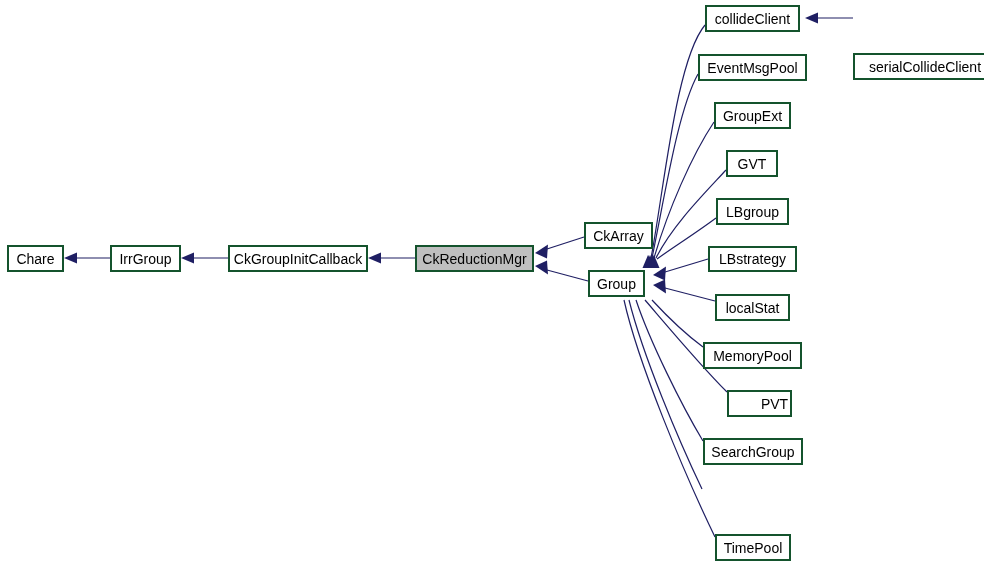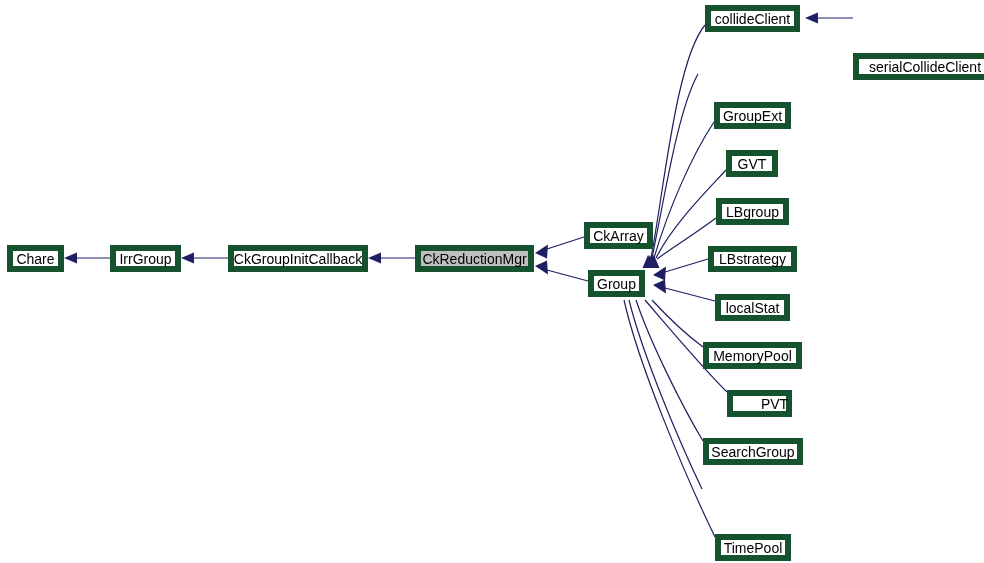--- a/index.html
+++ b/index.html
@@ -21,21 +21,21 @@
     position: absolute;
     left: 0;
     top: 0;
     width: 984px;
     height: 563px;
     pointer-events: none;
   }
   .node {
     position: absolute;
     box-sizing: border-box;
-    border: 6px solid #14532d;
+    border: 2px solid #14532d;
     background: #ffffff;
     color: #000000;
     font-size: 14px;
     line-height: 1;
     display: flex;
     align-items: center;
     justify-content: center;
     white-space: nowrap;
     letter-spacing: 0px;
   }
@@ -112,20 +112,23 @@
   </div>
   <div class="node" id="n-group" style="left: 588px; top: 270px; width: 57px; height: 27px;">
     <span class="node-label">Group</span>
   </div>
   <div class="node" id="n-collideclient" style="left: 705px; top: 5px; width: 95px; height: 27px;">
     <span class="node-label">collideClient</span>
   </div>
   <div class="node" id="n-serialcollideclient" style="left: 853px; top: 5px; width: 144px; height: 27px; margin-top: 48px;">
     <span class="node-label">serialCollideClient</span>
   </div>
+  <div class="node" id="n-eventmsgpool" style="left: 698px; top: 54px; width: 109px; height: 27px;">
+    <span class="node-label">EventMsgPool</span>
+  </div>
   <div class="node" id="n-groupext" style="left: 714px; top: 102px; width: 77px; height: 27px;">
     <span class="node-label">GroupExt</span>
   </div>
   <div class="node" id="n-gvt" style="left: 726px; top: 150px; width: 52px; height: 27px;">
     <span class="node-label">GVT</span>
   </div>
   <div class="node" id="n-lbgroup" style="left: 716px; top: 198px; width: 73px; height: 27px;">
     <span class="node-label">LBgroup</span>
   </div>
   <div class="node" id="n-lbstrategy" style="left: 708px; top: 246px; width: 89px; height: 26px;">

